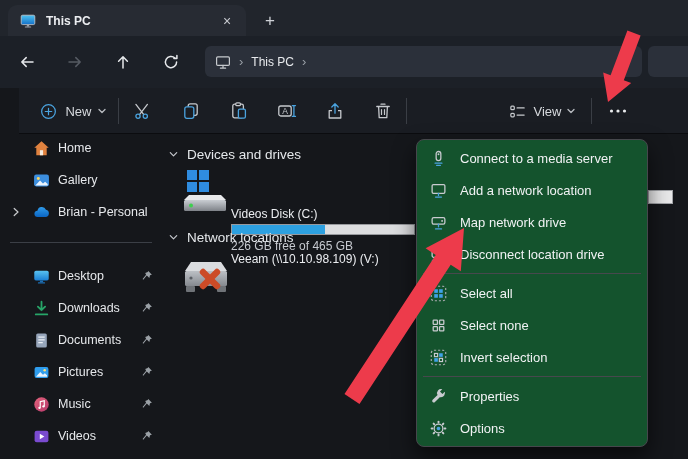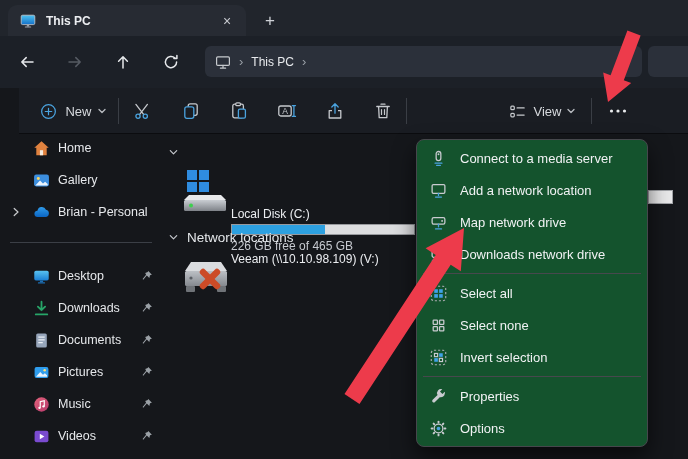--- a/index.html
+++ b/index.html
@@ -306,39 +306,40 @@
         <path d="M7.3 1.1 10.9 4.7 9 5.3 8.3 7.9 5.8 5.4 2.3 9.7 1.6 9 5.1 4.7 4.2 3.1 6.7 2z" fill="#9aa0a6"></path>
       </svg>
     </div>
   </div>
 
   <div class="content">
     <div class="secthead" style="left:5px;top:13px">
       <svg width="11" height="11" viewBox="0 0 12 12">
         <path d="M2.5 4 6 7.5 9.5 4" fill="none" stroke="#c6c9ce" stroke-width="1.3" stroke-linecap="round" stroke-linejoin="round"></path>
       </svg>
+      <span class="stitle">Devices and drives</span>
     </div>
 
     <div style="position:absolute;left:0;top:32px;width:260px;height:54px;">
       <svg style="position:absolute;left:20px;top:4px" width="46" height="44" viewBox="0 0 46 44">
         <rect x="4" y="0" width="10" height="10" fill="#2f8ce0"></rect>
           <rect x="16" y="0" width="10" height="10" fill="#2f8ce0"></rect>
         <rect x="4" y="12" width="10" height="10" fill="#2f8ce0"></rect>
           <rect x="16" y="12" width="10" height="10" fill="#2f8ce0"></rect>
         <polygon points="6,25 38,25 43,30 1,30" fill="#e8e9eb"></polygon>
         <defs>
             <linearGradient id="g-drv" x1="0" y1="0" x2="0" y2="1">
           <stop offset="0" stop-color="#c9cdd2"></stop>
               <stop offset="1" stop-color="#7e8288"></stop>
             </linearGradient>
           </defs>
         <rect x="1" y="30" width="42" height="11" rx="1.5" fill="url(#g-drv)"></rect>
         <circle cx="8" cy="35.5" r="2" fill="#3ecf4e"></circle>
       </svg>
-      <span class="tile-label" style="left:68px;top:41px">Local Disk (C:)</span>
+      <span class="tile-label" style="left:68px;top:41px">Videos Disk (C:)</span>
       <div class="diskbar">
         <div class="diskbar-fill" style="width:51%"></div>
       </div>
       <span class="tile-sub" style="left:68px;top:73px">226 GB free of 465 GB</span>
     </div>
 
     <div class="secthead" style="left:5px;top:96px">
       <svg width="11" height="11" viewBox="0 0 12 12">
         <path d="M2.5 4 6 7.5 9.5 4" fill="none" stroke="#c6c9ce" stroke-width="1.3" stroke-linecap="round" stroke-linejoin="round"></path>
       </svg>
@@ -394,21 +395,21 @@
         <path d="M5.2 14h5.6" stroke="#4aa3df" stroke-width="1.2" stroke-linecap="round"></path>
       </svg>
       <span class="mlabel">Map network drive</span>
     </div>
     <div class="mrow">
       <svg width="17" height="17" viewBox="0 0 16 16">
         <rect x="2" y="4.4" width="12" height="6.2" rx="1.5" fill="none" stroke="#c9cbd0" stroke-width="1.2"></rect>
         <circle cx="11.4" cy="7.5" r="0.9" fill="#c9cbd0"></circle>
         <path d="M2.2 14 13.8 2.4" stroke="#4aa3df" stroke-width="1.3" stroke-linecap="round"></path>
       </svg>
-      <span class="mlabel">Downloads network drive</span>
+      <span class="mlabel">Disconnect location drive</span>
     </div>
     <div class="msep"></div>
     <div class="mrow">
       <svg width="17" height="17" viewBox="0 0 16 16">
         <rect x="1.2" y="1.2" width="13.6" height="13.6" rx="2.6" fill="none" stroke="#a9abb0" stroke-width="1.1" stroke-dasharray="2 1.8"></rect>
         <rect x="4" y="4" width="3.4" height="3.4" fill="#3fa3e8"></rect>
           <rect x="8.6" y="4" width="3.4" height="3.4" fill="#3fa3e8"></rect>
         <rect x="4" y="8.6" width="3.4" height="3.4" fill="#3fa3e8"></rect>
           <rect x="8.6" y="8.6" width="3.4" height="3.4" fill="#3fa3e8"></rect>
       </svg>

